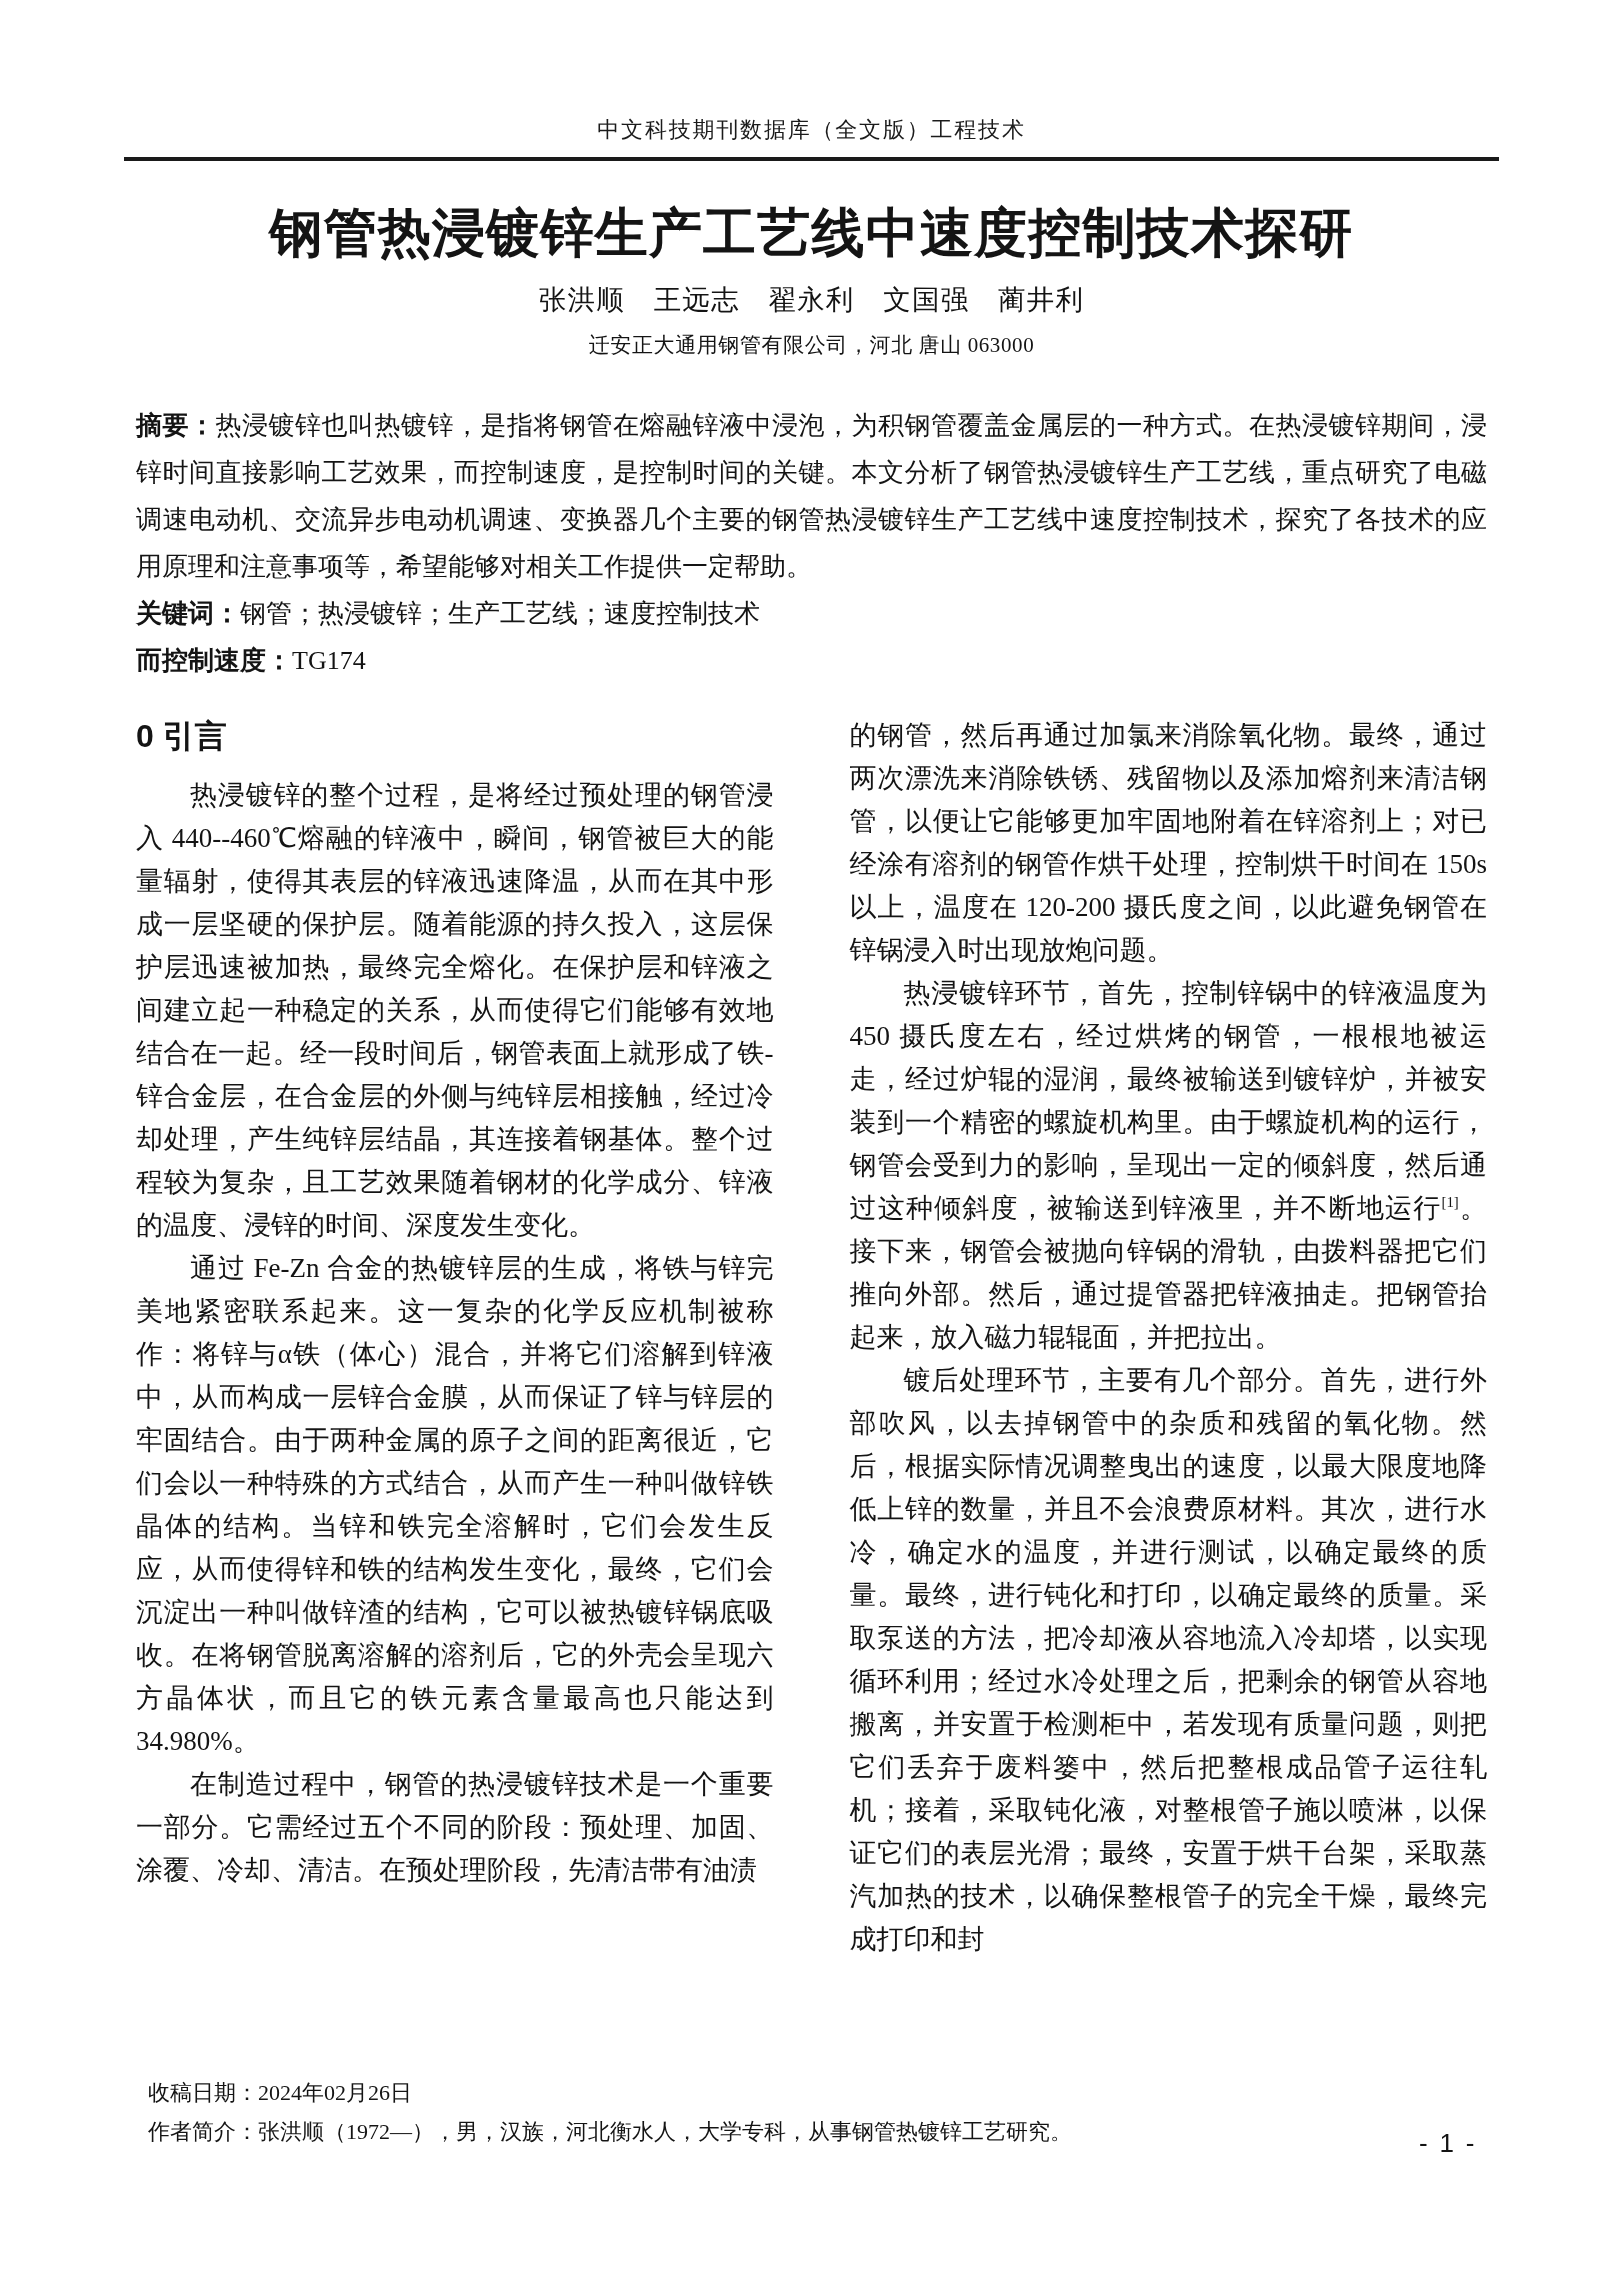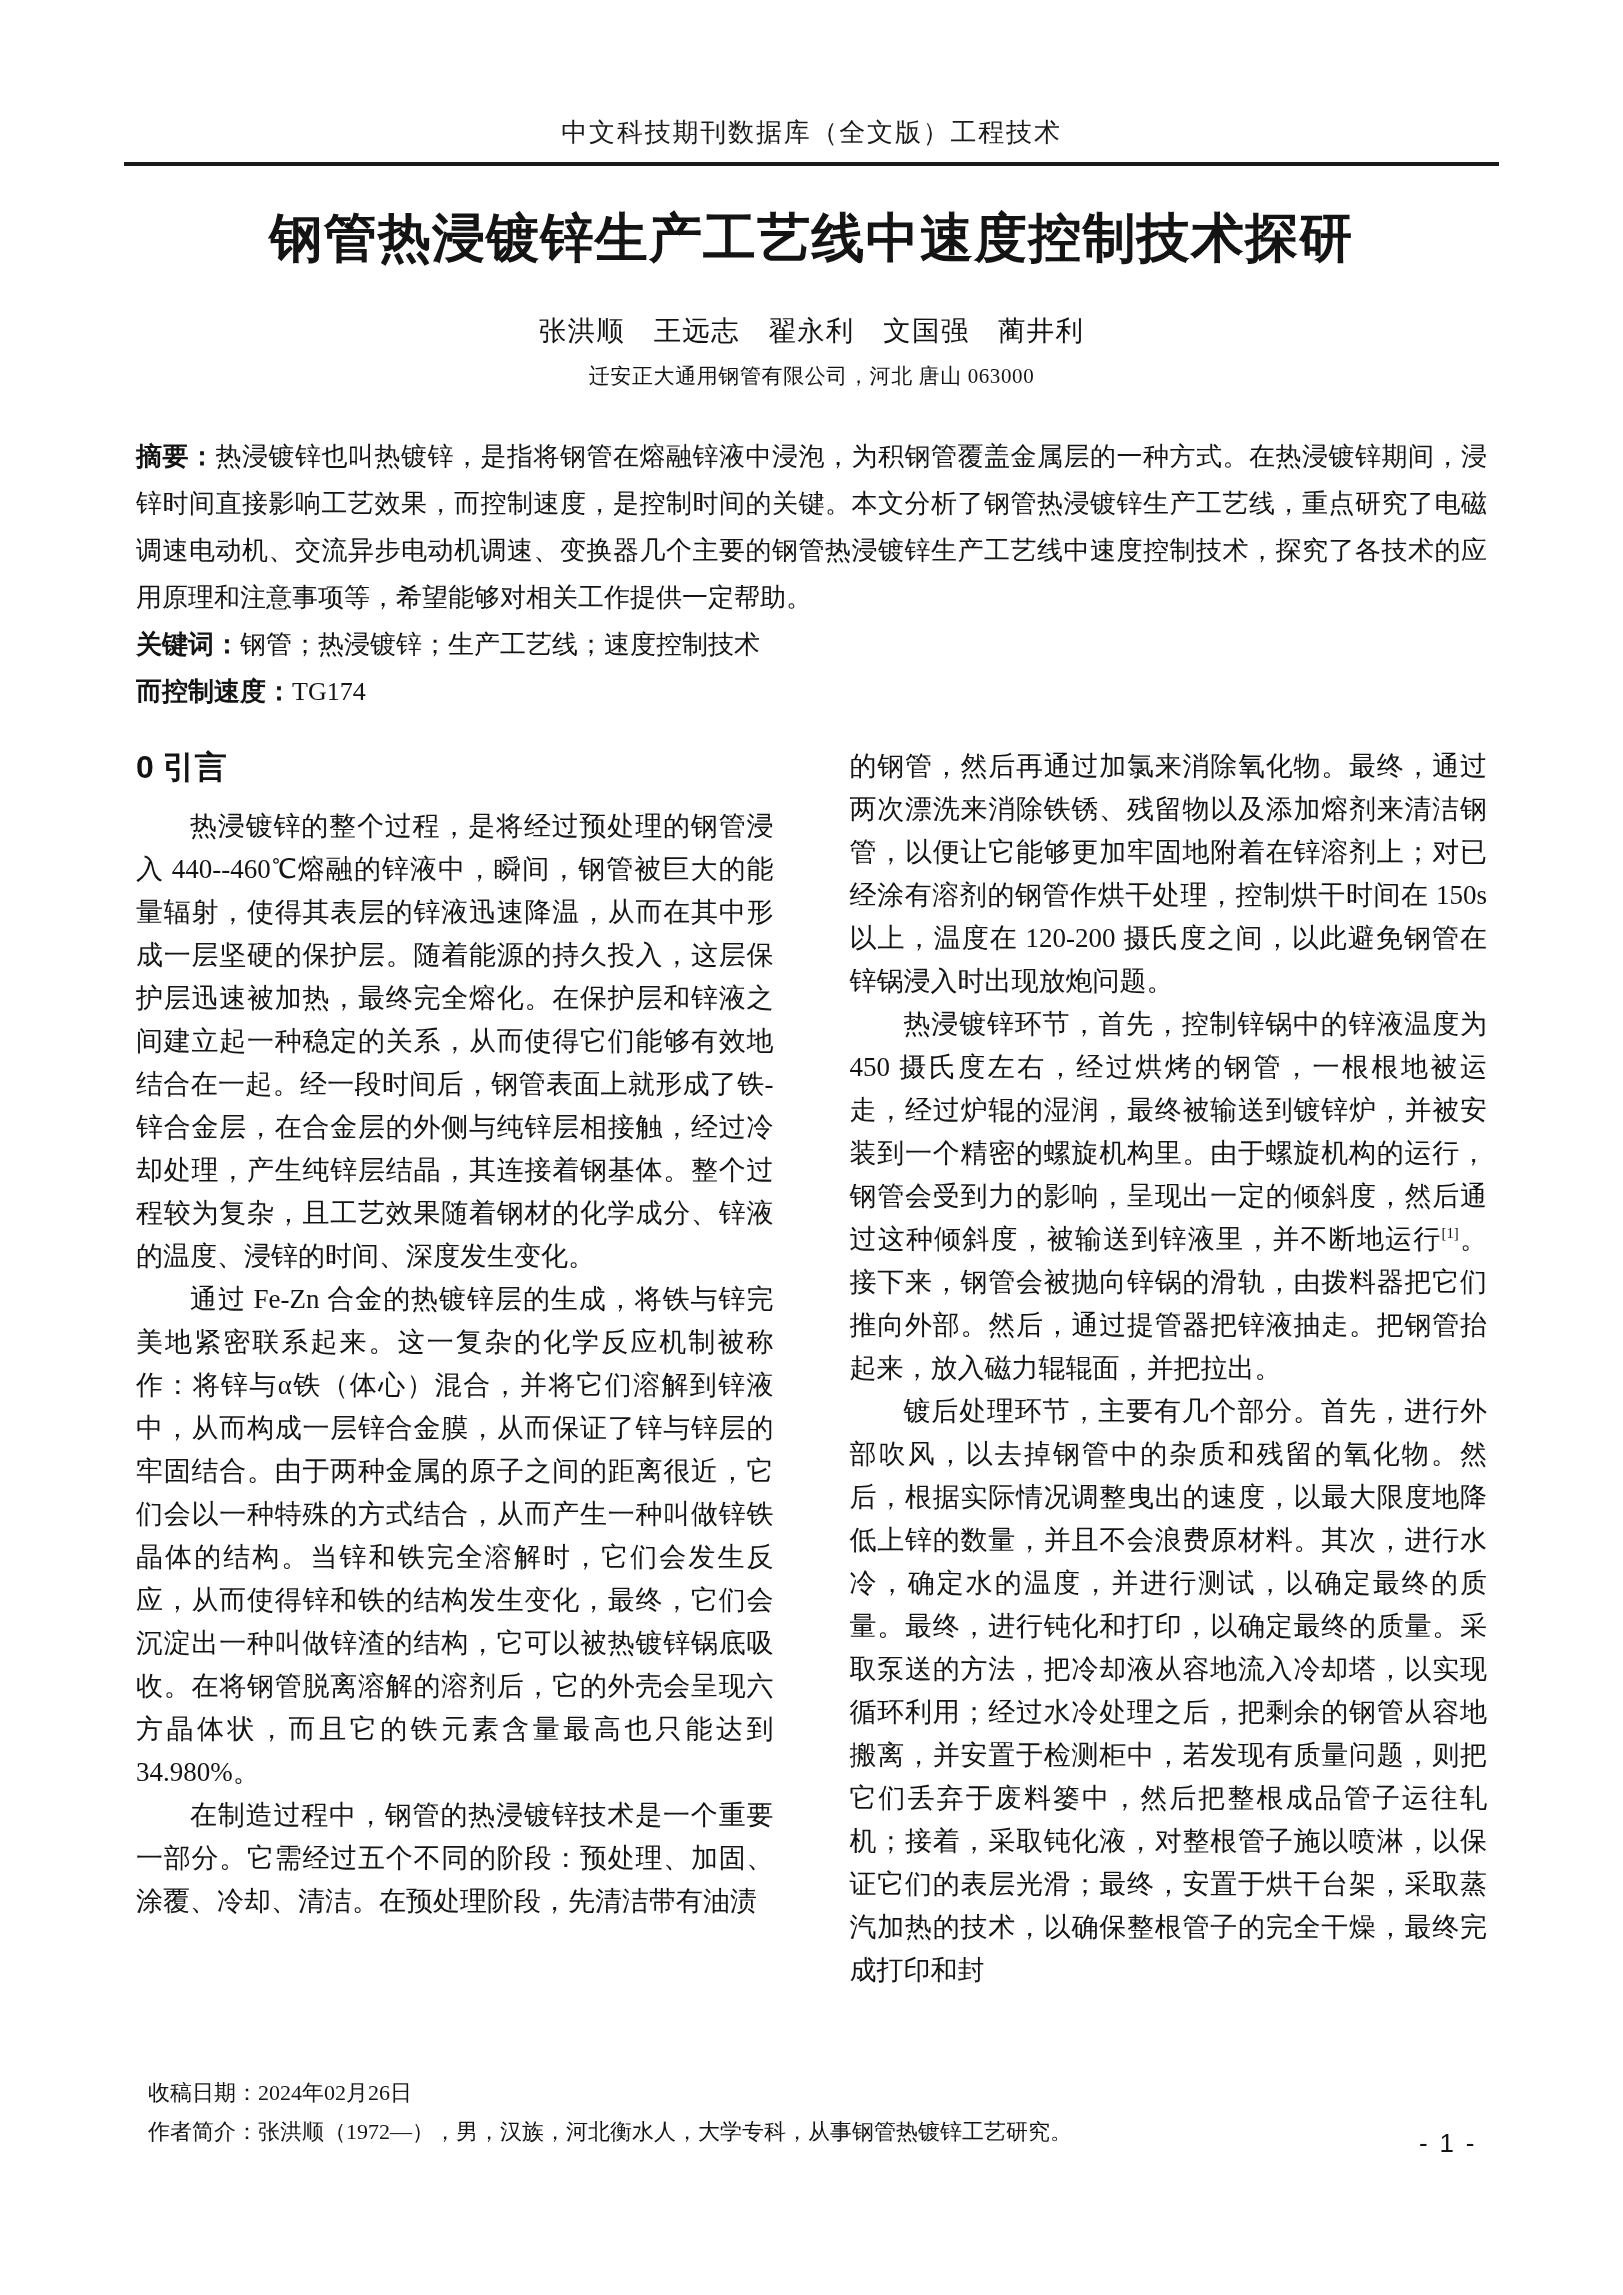--- a/index.html
+++ b/index.html
@@ -9,40 +9,40 @@
     height: 2295px;
     background: #ffffff;
     color: #141414;
     font-family: "Liberation Serif", serif;
     overflow: hidden;
     box-sizing: border-box;
   }
   .running-head {
     padding-top: 115px;
     text-align: center;
-    font-size: 26px;
+    font-size: 22px;
     letter-spacing: 1.8px;
     color: #1b1b1b;
   }
   .head-rule {
     height: 4.1px;
     background: #1a1a1a;
     margin: 11.7px 124px 0 124px;
   }
   .title {
     margin: 39px 134px 0;
     text-align: center;
     font-size: 53px;
     font-weight: bold;
     font-family: "Liberation Sans", sans-serif;
     letter-spacing: 1.2px;
     line-height: 1.25;
   }
   .authors {
-    margin-top: 42px;
+    margin-top: 16px;
     text-align: center;
     font-size: 27.5px;
     letter-spacing: 1.2px;
   }
   .affiliation {
     margin-top: 13px;
     text-align: center;
     font-size: 21px;
     letter-spacing: 0.6px;
   }

